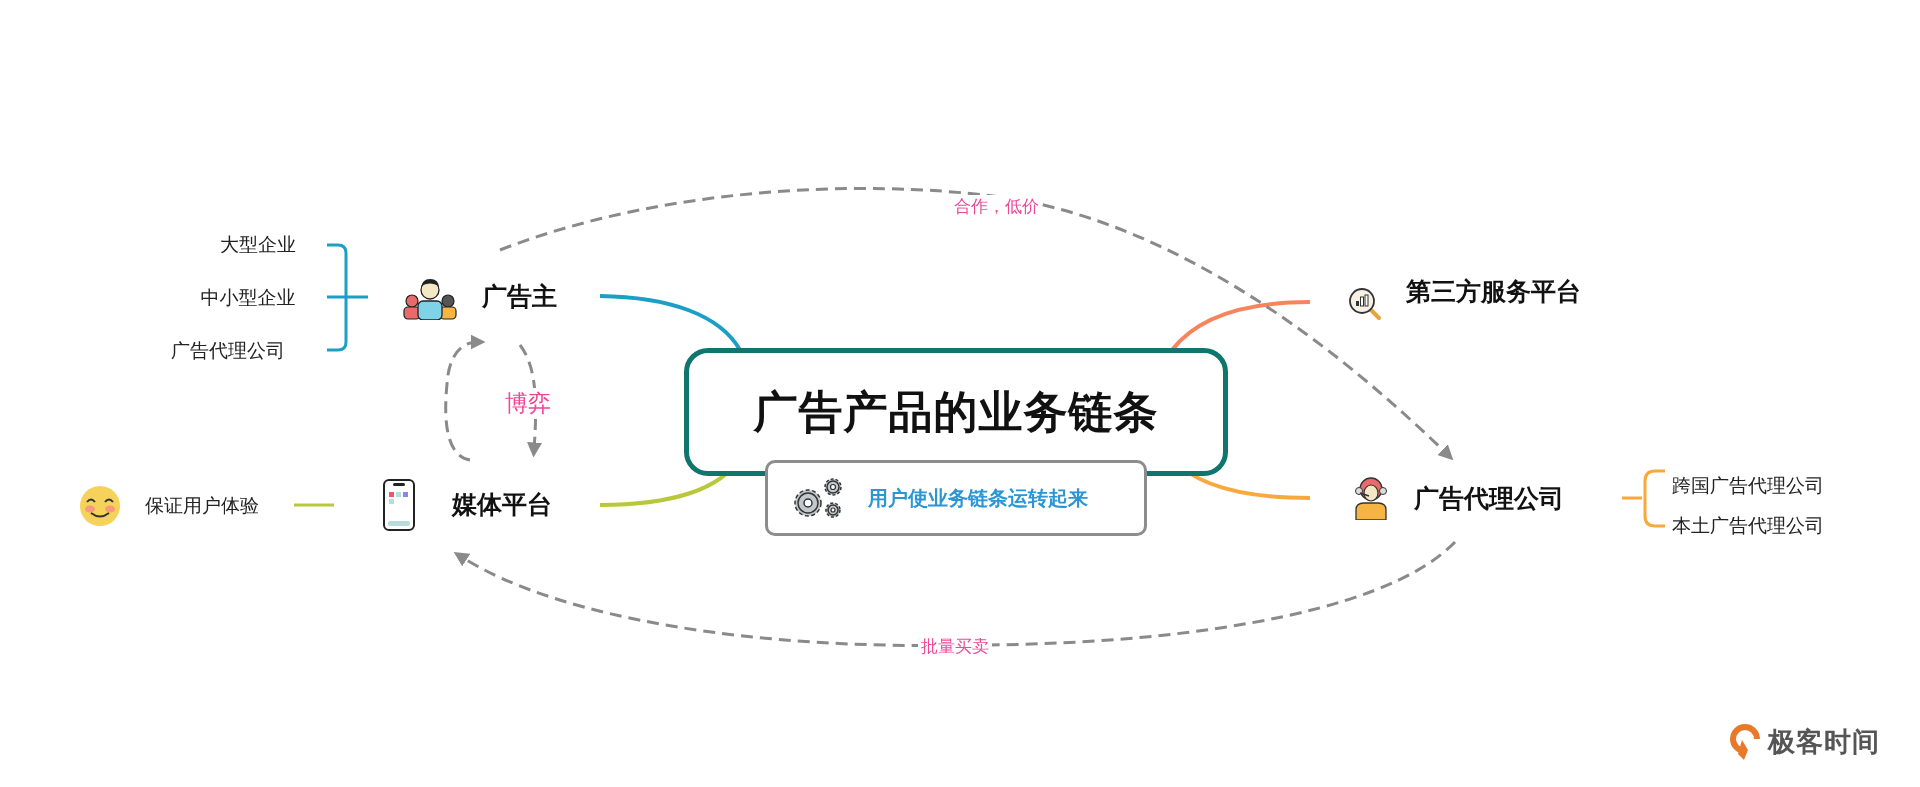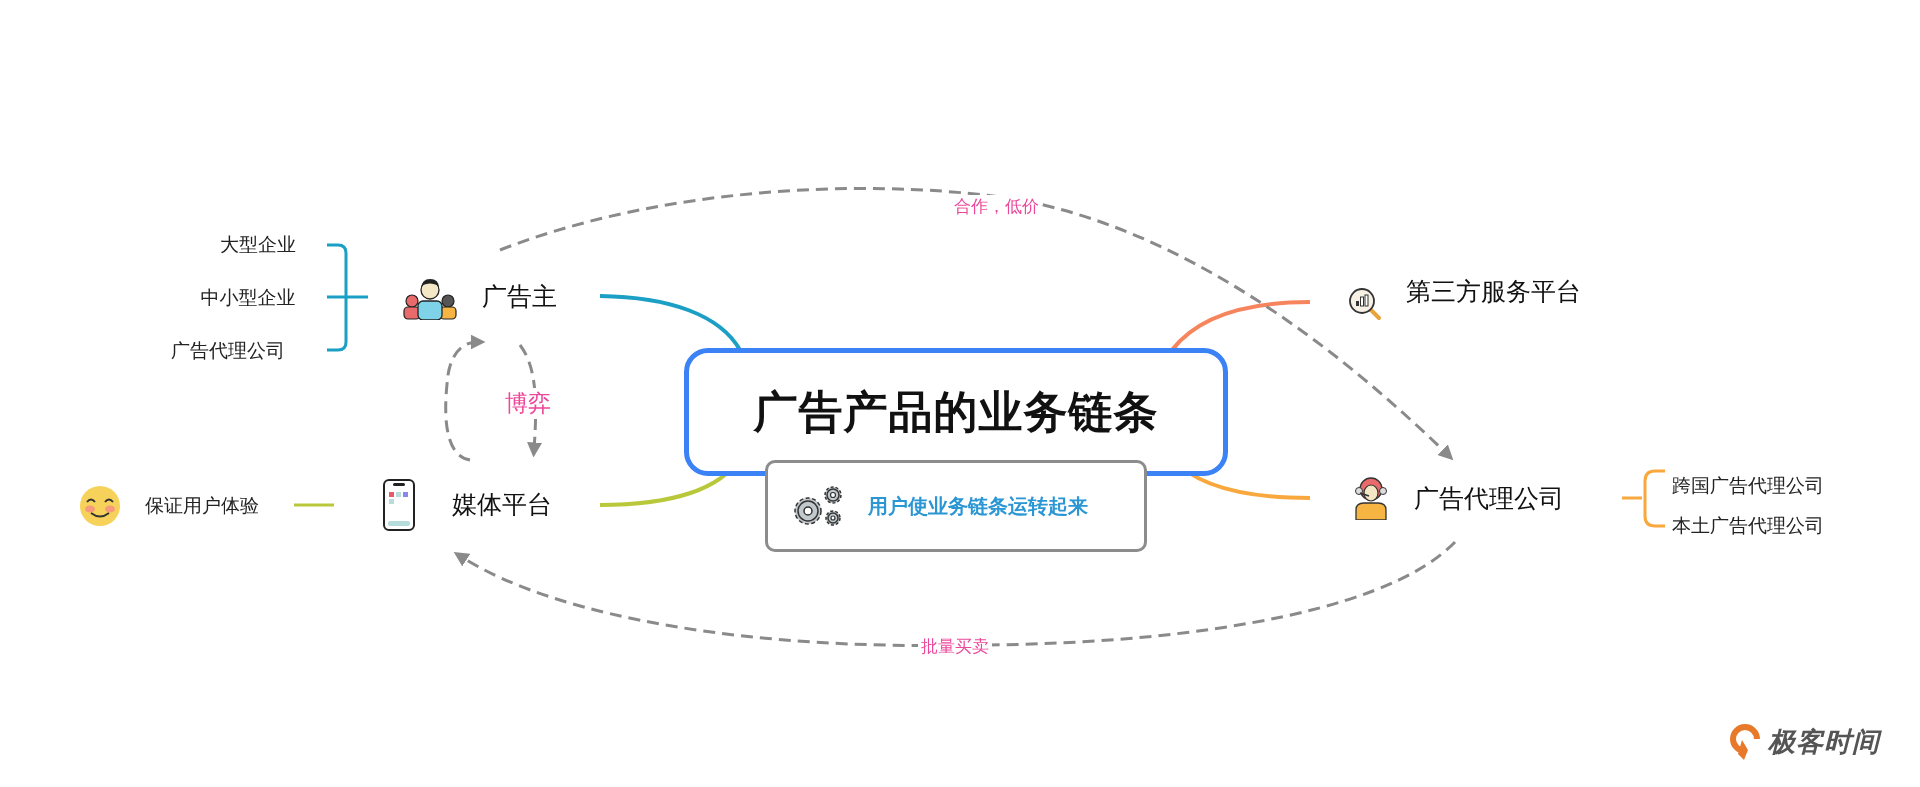--- a/index.html
+++ b/index.html
@@ -1,32 +1,32 @@
 <!DOCTYPE html>
 <html><head>
 <meta charset="utf-8">
 <style>
   html, body { margin:0; padding:0; background:#ffffff; }
   body { width:1920px; height:787px; position:relative; overflow:hidden;
          font-family:"DejaVu Sans","Liberation Sans",sans-serif; color:#222; }
   svg.lines { position:absolute; left:0; top:0; width:1920px; height:787px; }
   .leaf { position:absolute; font-size:19px; color:#222; white-space:nowrap; }
   .leaf.r { text-align:center; }
-  .topic { position:absolute; font-size:25px; color:#111; white-space:nowrap; font-weight:400; }
+  .topic { position:absolute; font-size:25px; color:#111; white-space:nowrap; font-weight:700; }
   .central { position:absolute; left:684px; top:348px; width:544px; height:128px;
-             border:5px solid #3b82f6; border-radius:24px; box-sizing:border-box; background:#fff;
+             border:5px solid #0f766e; border-radius:24px; box-sizing:border-box; background:#fff;
              display:flex; align-items:center; justify-content:center; }
   .central span { font-size:44px; font-weight:bold; color:#111; letter-spacing:1px; }
-  .sub { position:absolute; left:765px; top:460px; width:382px; height:92px;
+  .sub { position:absolute; left:765px; top:460px; width:382px; height:76px;
          border:3px solid #8c8c8c; border-radius:10px; box-sizing:border-box; background:#fff;
          display:flex; align-items:center; }
   .sub .txt { font-size:20px; color:#2b96d4; font-weight:bold; margin-left:20px; }
   .lbl { position:absolute; font-size:17px; color:#ec4899; background:#fff; padding:0 3px; white-space:nowrap; }
   .icon { position:absolute; }
-  .logo { position:absolute; left:1728px; top:722px; display:flex; align-items:center;font-style:italic; }
+  .logo { position:absolute; left:1728px; top:722px; display:flex; align-items:center; }
   .logo .name { font-size:27px; color:#555; font-weight:bold; margin-left:6px; letter-spacing:1px; }
 </style>
 </head>
 <body>
 
 <svg class="lines" viewBox="0 0 1920 787">
   <defs>
     <marker id="arr" viewBox="0 0 10 10" refX="5" refY="5" markerWidth="5" markerHeight="5" orient="auto-start-reverse">
       <path d="M0,0 L10,5 L0,10 z" fill="#8a8a8a"></path>
     </marker>

